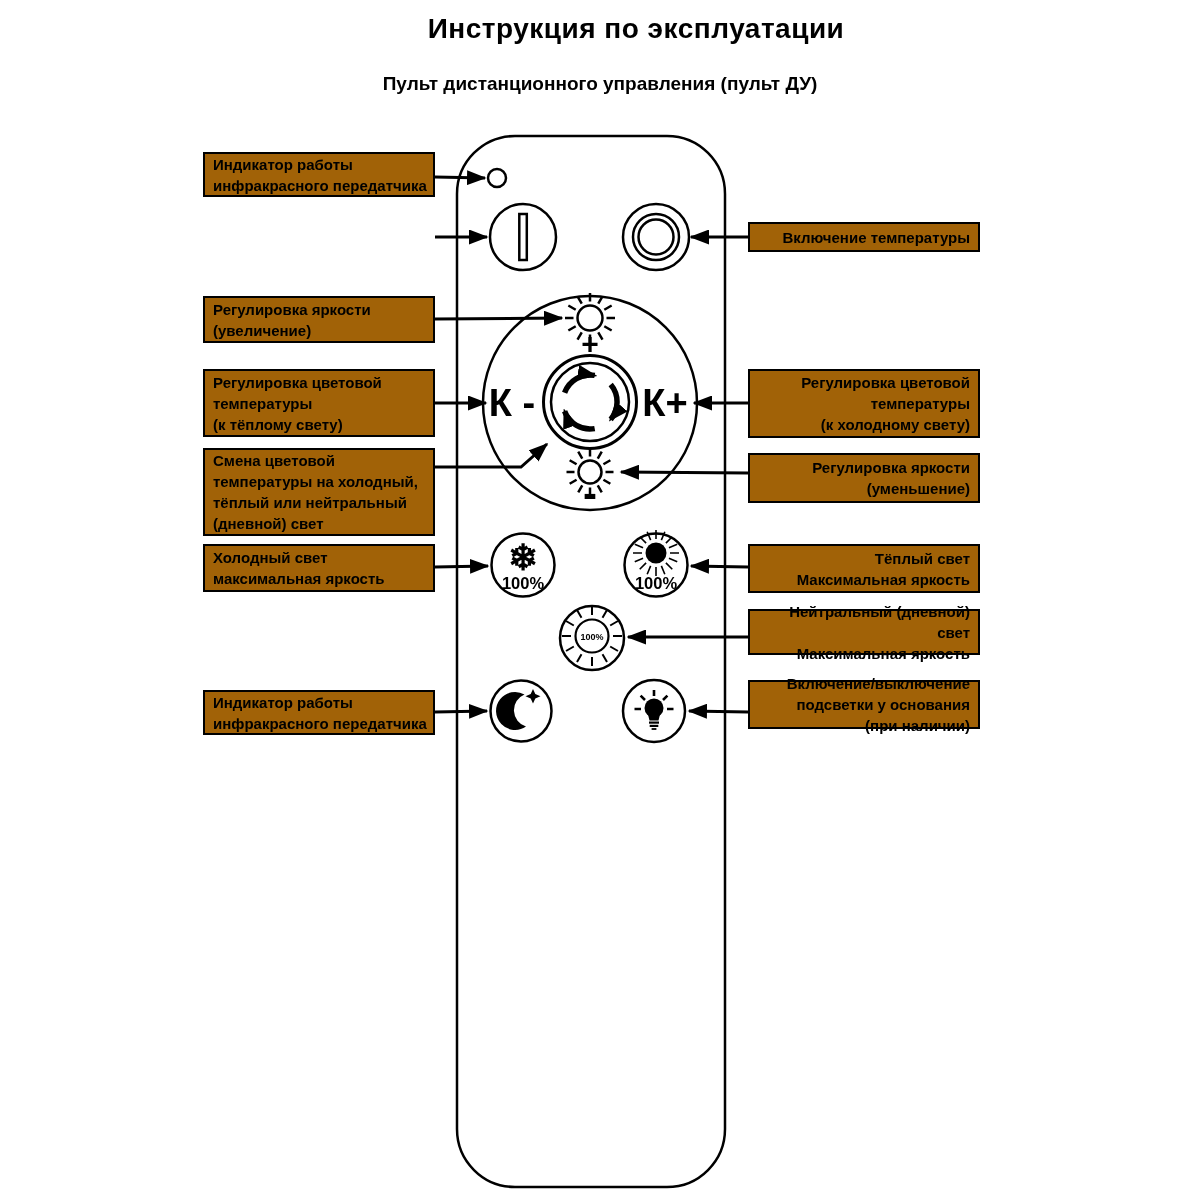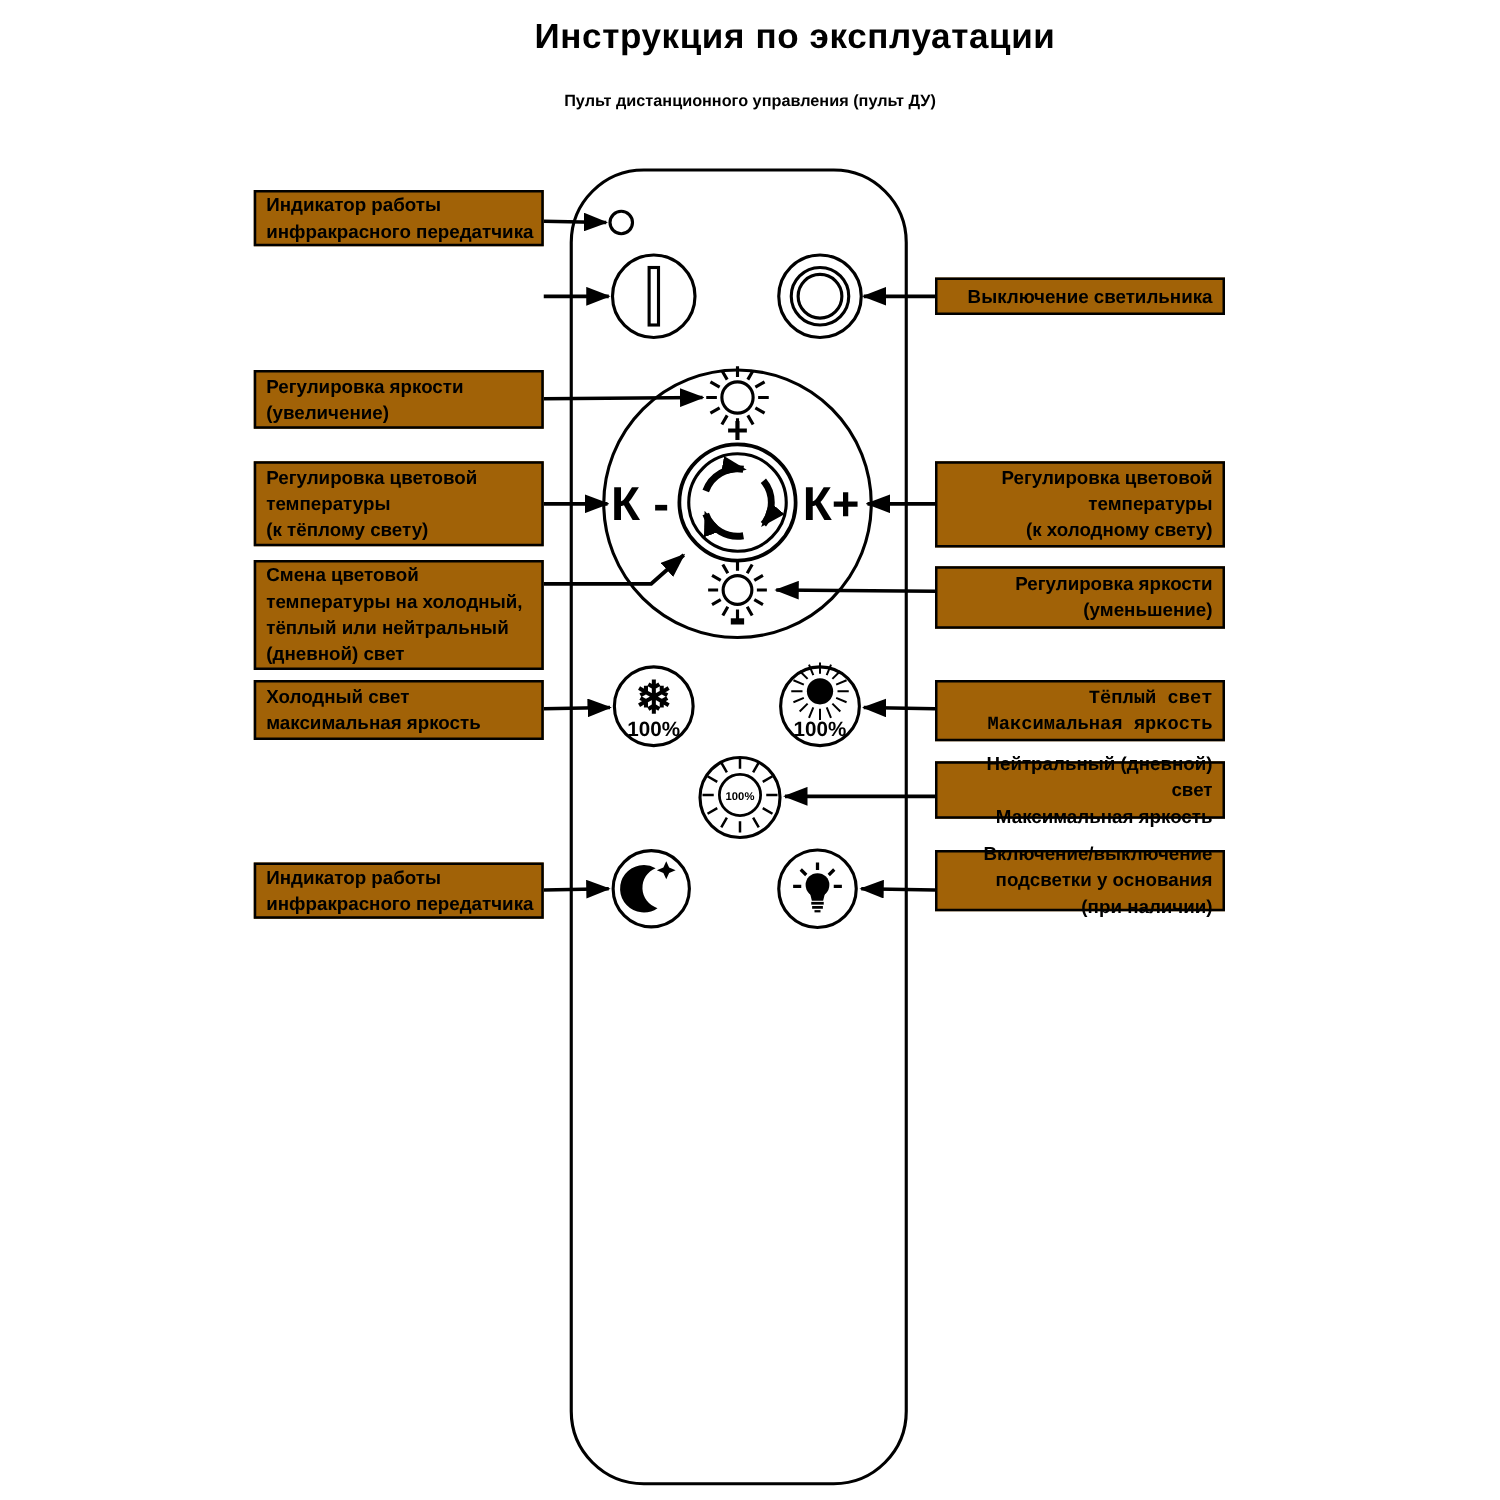--- a/index.html
+++ b/index.html
@@ -6,21 +6,21 @@
   .page{
     position:relative;width:1200px;height:1200px;background:#fff;overflow:hidden;
     font-family:"Liberation Sans",sans-serif;color:#000;
   }
   .title{
     position:absolute;top:13px;left:0;width:1200px;text-align:center;
     font-size:28px;font-weight:bold;letter-spacing:0.5px;margin-left:36px;
   }
   .subtitle{
     position:absolute;top:73px;left:0;width:1200px;text-align:center;
-    font-size:13px;font-weight:bold;
+    font-size:19px;font-weight:bold;
   }
   .diagram-svg{position:absolute;left:0;top:0;width:1200px;height:1200px;}
   .label-box{
     position:absolute;box-sizing:border-box;width:232px;
     border:2px solid #000;background:#a16207;
     font-size:15px;font-weight:bold;line-height:21px;
     display:flex;align-items:center;white-space:pre-line;
   }
   .label-left{left:203px;text-align:left;padding:1px 4px 1px 8px;justify-content:flex-start;}
   .label-right{left:748px;text-align:right;padding:1px 8px 1px 4px;justify-content:flex-end;}
@@ -153,27 +153,27 @@
 (к тёплому свету)</div>
   <div class="label-box label-left" style="top:544px;height:48px;">Холодный свет
 максимальная яркость</div>
   <div class="label-box label-left" style="top:448px;height:88px;">Смена цветовой
 температуры на холодный,
 тёплый или нейтральный
 (дневной) свет</div>
   <div class="label-box label-left" style="top:690px;height:45px;">Индикатор работы
 инфракрасного передатчика</div>
 
-  <div class="label-box label-right" style="top:222px;height:30px;">Выключение светильника</div>
+  <div class="label-box label-right" style="top:222px;height:30px;">Включение температуры</div>
   <div class="label-box label-right" style="top:369px;height:69px;">Регулировка цветовой
 температуры
 (к холодному свету)</div>
   <div class="label-box label-right" style="top:453px;height:50px;">Регулировка яркости
 (уменьшение)</div>
-  <div class="label-box label-right" style="top:544px;height:49px;font-family:Liberation Mono, monospace;">Тёплый свет
+  <div class="label-box label-right" style="top:544px;height:49px;">Тёплый свет
 Максимальная яркость</div>
   <div class="label-box label-right" style="top:609px;height:46px;">Нейтральный (дневной) свет
 Максимальная яркость</div>
   <div class="label-box label-right" style="top:680px;height:49px;">Включение/выключение
 подсветки у основания
 (при наличии)</div>
 
 </div>
 
 </body></html>

